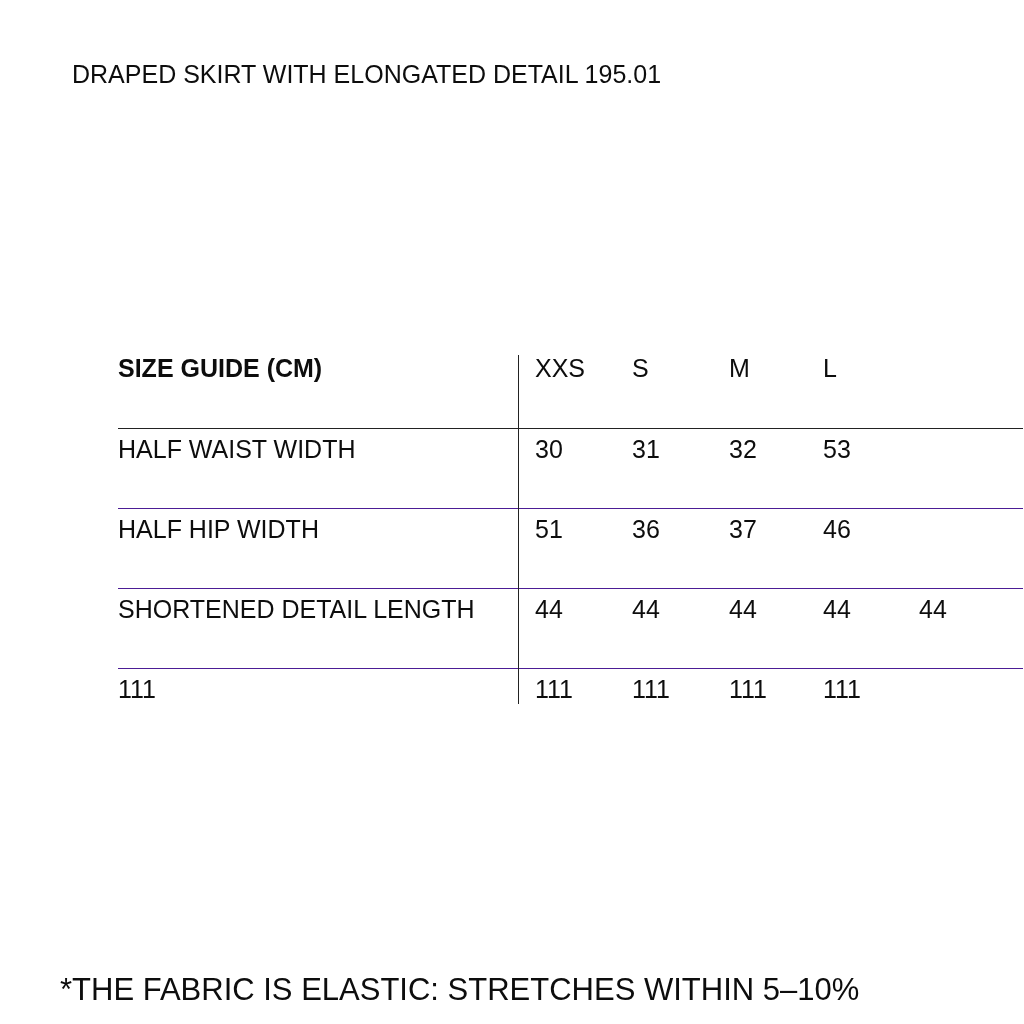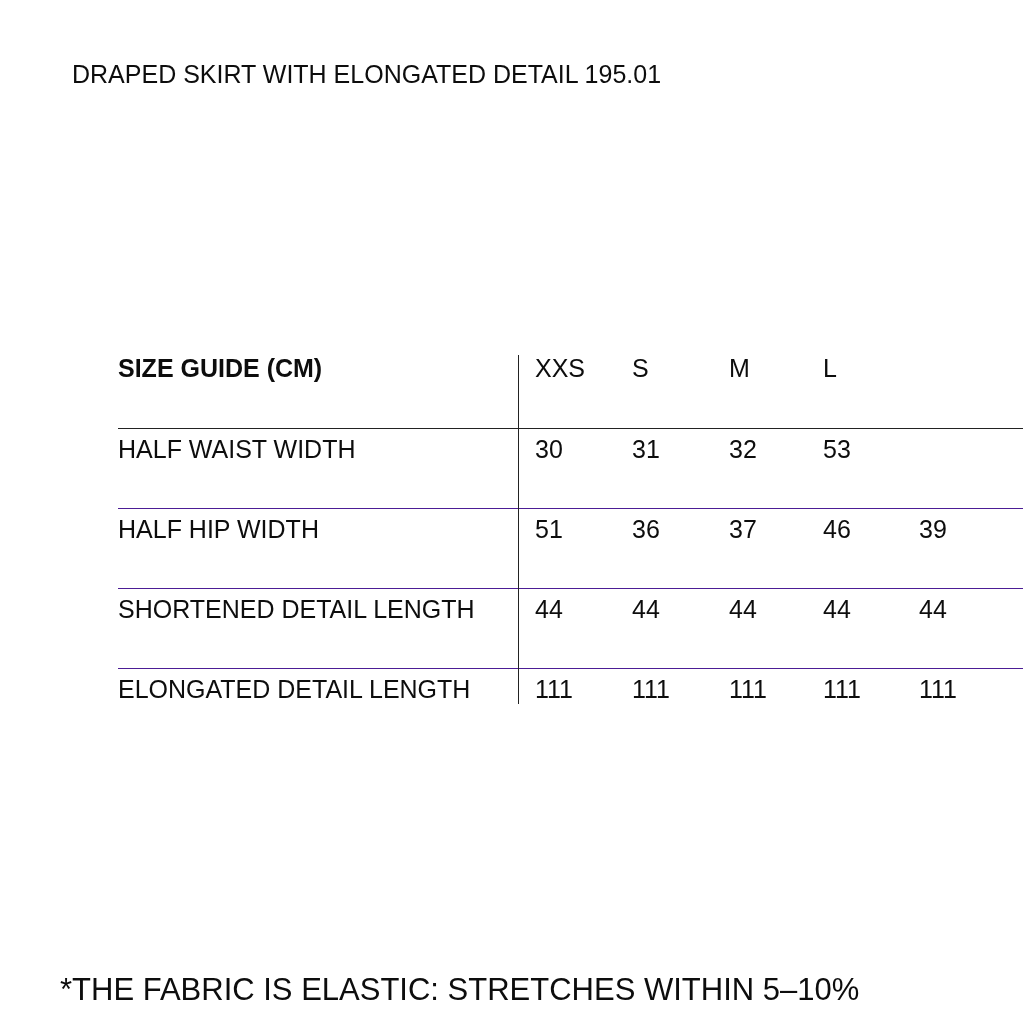--- a/index.html
+++ b/index.html
@@ -100,34 +100,32 @@
       <div class="t-cell">32</div>
       <div class="t-cell">53</div>
     </div>
 
     <div class="t-row data">
       <div class="t-cell">HALF HIP WIDTH</div>
       <div class="t-cell">51</div>
       <div class="t-cell">36</div>
       <div class="t-cell">37</div>
       <div class="t-cell">46</div>
-      <div class="t-cell">39</div>
     </div>
 
     <div class="t-row data">
       <div class="t-cell">SHORTENED DETAIL LENGTH</div>
       <div class="t-cell">44</div>
       <div class="t-cell">44</div>
       <div class="t-cell">44</div>
       <div class="t-cell">44</div>
       <div class="t-cell">44</div>
     </div>
 
     <div class="t-row data last">
-      <div class="t-cell">ELONGATED DETAIL LENGTH</div>
       <div class="t-cell">111</div>
       <div class="t-cell">111</div>
       <div class="t-cell">111</div>
       <div class="t-cell">111</div>
       <div class="t-cell">111</div>
     </div>
 
     <div class="col-divider"></div>
   </div>
 

